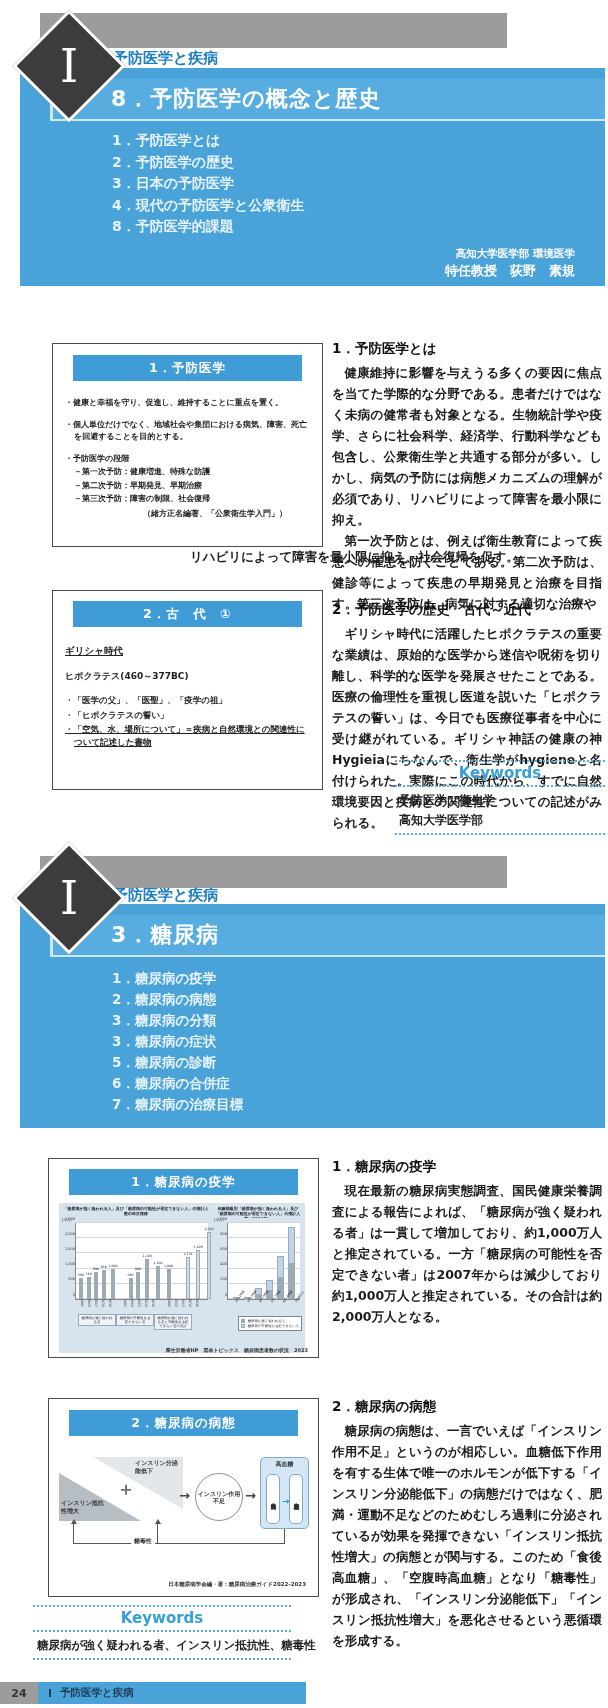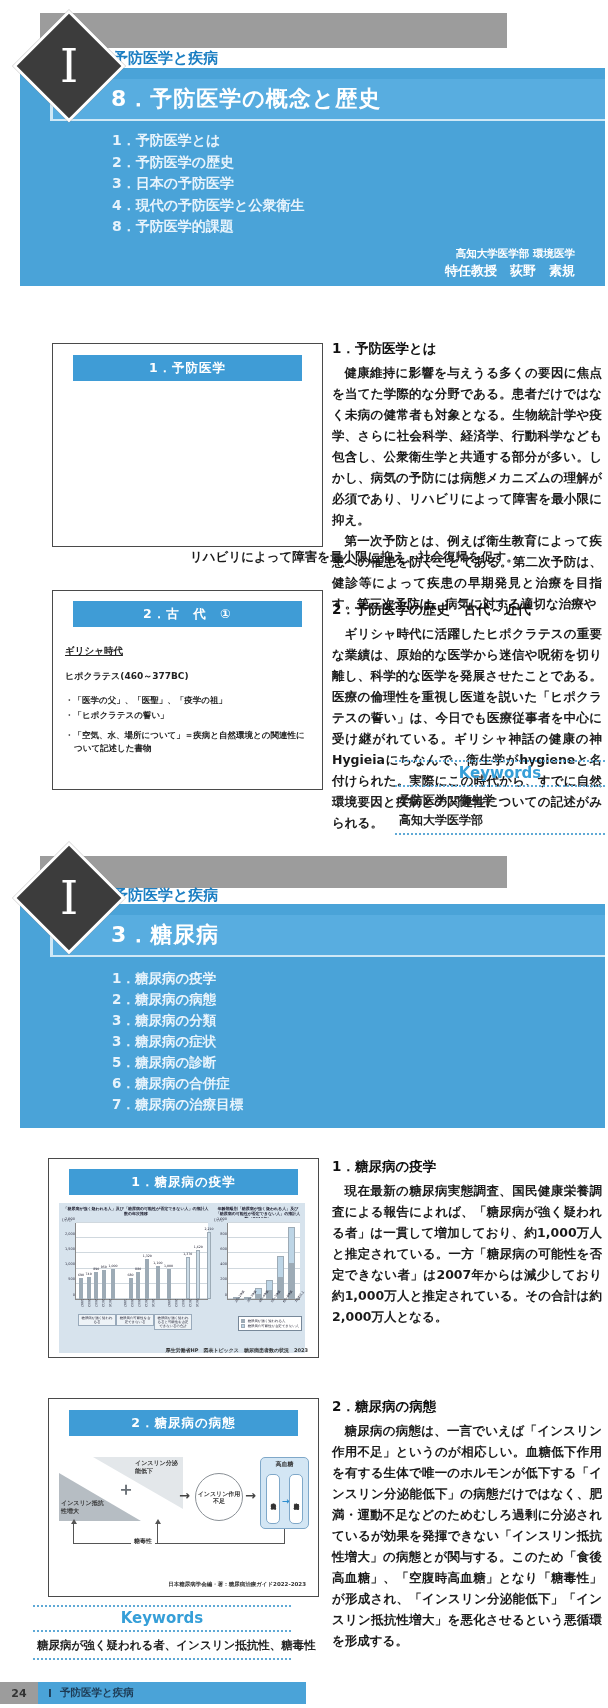--- a/index.html
+++ b/index.html
@@ -121,36 +121,45 @@
       <div>8．予防医学的課題</div>
     </div>
     <div class="authors" style="bottom:8px;">
       <div class="aff">高知大学医学部 環境医学</div>
       <div class="nm">特任教授　荻野　素規</div>
     </div>
   </div>
 
   <div class="abs slidebox" style="left:52px;top:343px;width:271px;height:204px;">
     <div class="sb-header" style="top:11px;">1．予防医学</div>
+    <div class="sb-body" style="top:44px;">
+      <div class="bullet">・健康と幸福を守り、促進し、維持することに重点を置く。</div>
+      <div class="bullet">・個人単位だけでなく、地域社会や集団における病気、障害、死亡を回避することを目的とする。</div>
+      <div class="bullet">・予防医学の段階</div>
+      <div class="subline">－第一次予防：健康増進、特殊な防護</div>
+      <div class="subline">－第二次予防：早期発見、早期治療</div>
+      <div class="subline">－第三次予防：障害の制限、社会復帰</div>
+      <div class="cite">（緒方正名編著、「公衆衛生学入門」）</div>
+    </div>
   </div>
   <div class="coltext" style="top:340px;">
     <h3>1．予防医学とは</h3>
     <p>健康維持に影響を与えうる多くの要因に焦点を当てた学際的な分野である。患者だけではなく未病の健常者も対象となる。生物統計学や疫学、さらに社会科学、経済学、行動科学なども包含し、公衆衛生学と共通する部分が多い。しかし、病気の予防には病態メカニズムの理解が必須であり、リハビリによって障害を最小限に抑え。</p>
     <p>第一次予防とは、例えば衛生教育によって疾患への罹患を防ぐことである。第二次予防は、健診等によって疾患の早期発見と治療を目指す。第三次予防は、病気に対する適切な治療や</p>
   </div>
   <div class="abs overflow-line" style="left:190px;top:549px;">リハビリによって障害を最小限に抑え、社会復帰を促す。</div>
 
   <div class="abs slidebox" style="left:52px;top:590px;width:271px;height:200px;">
     <div class="sb-header" style="top:10px;">2．古　代　①</div>
     <div class="sb-body" style="top:40px;font-size:8.5px;">
       <div class="era">ギリシャ時代</div>
       <div class="person">ヒポクラテス(460～377BC)</div>
       <div class="bullet" style="margin-top:12px;">・「医学の父」、「医聖」、「疫学の祖」</div>
       <div class="bullet" style="margin-top:2px;">・「ヒポクラテスの誓い」</div>
-      <div class="bullet" style="margin-top:8px;">・「空気、水、場所について」＝疾病と自然環境との関連性について記述した書物</div>
+      <div class="bullet" style="margin-top:2px;text-decoration:underline;">・「空気、水、場所について」＝疾病と自然環境との関連性について記述した書物</div>
     </div>
   </div>
   <div class="coltext" style="top:585px;margin-top:16px;">
     <h3>2．予防医学の歴史　古代～近代</h3>
     <p>ギリシャ時代に活躍したヒポクラテスの重要な業績は、原始的な医学から迷信や呪術を切り離し、科学的な医学を発展させたことである。医療の倫理性を重視し医道を説いた「ヒポクラテスの誓い」は、今日でも医療従事者を中心に受け継がれている。ギリシャ神話の健康の神Hygieiaにちなんで、衛生学がhygieneと名付けられた。実際にこの時代から、すでに自然環境要因と疾病との関連性についての記述がみられる。</p>
   </div>
   <div class="abs kw-block" style="left:395px;top:757px;width:210px;">
     <div class="dots"></div>
     <div class="kw-word">Keywords</div>
     <div class="dots"></div>

